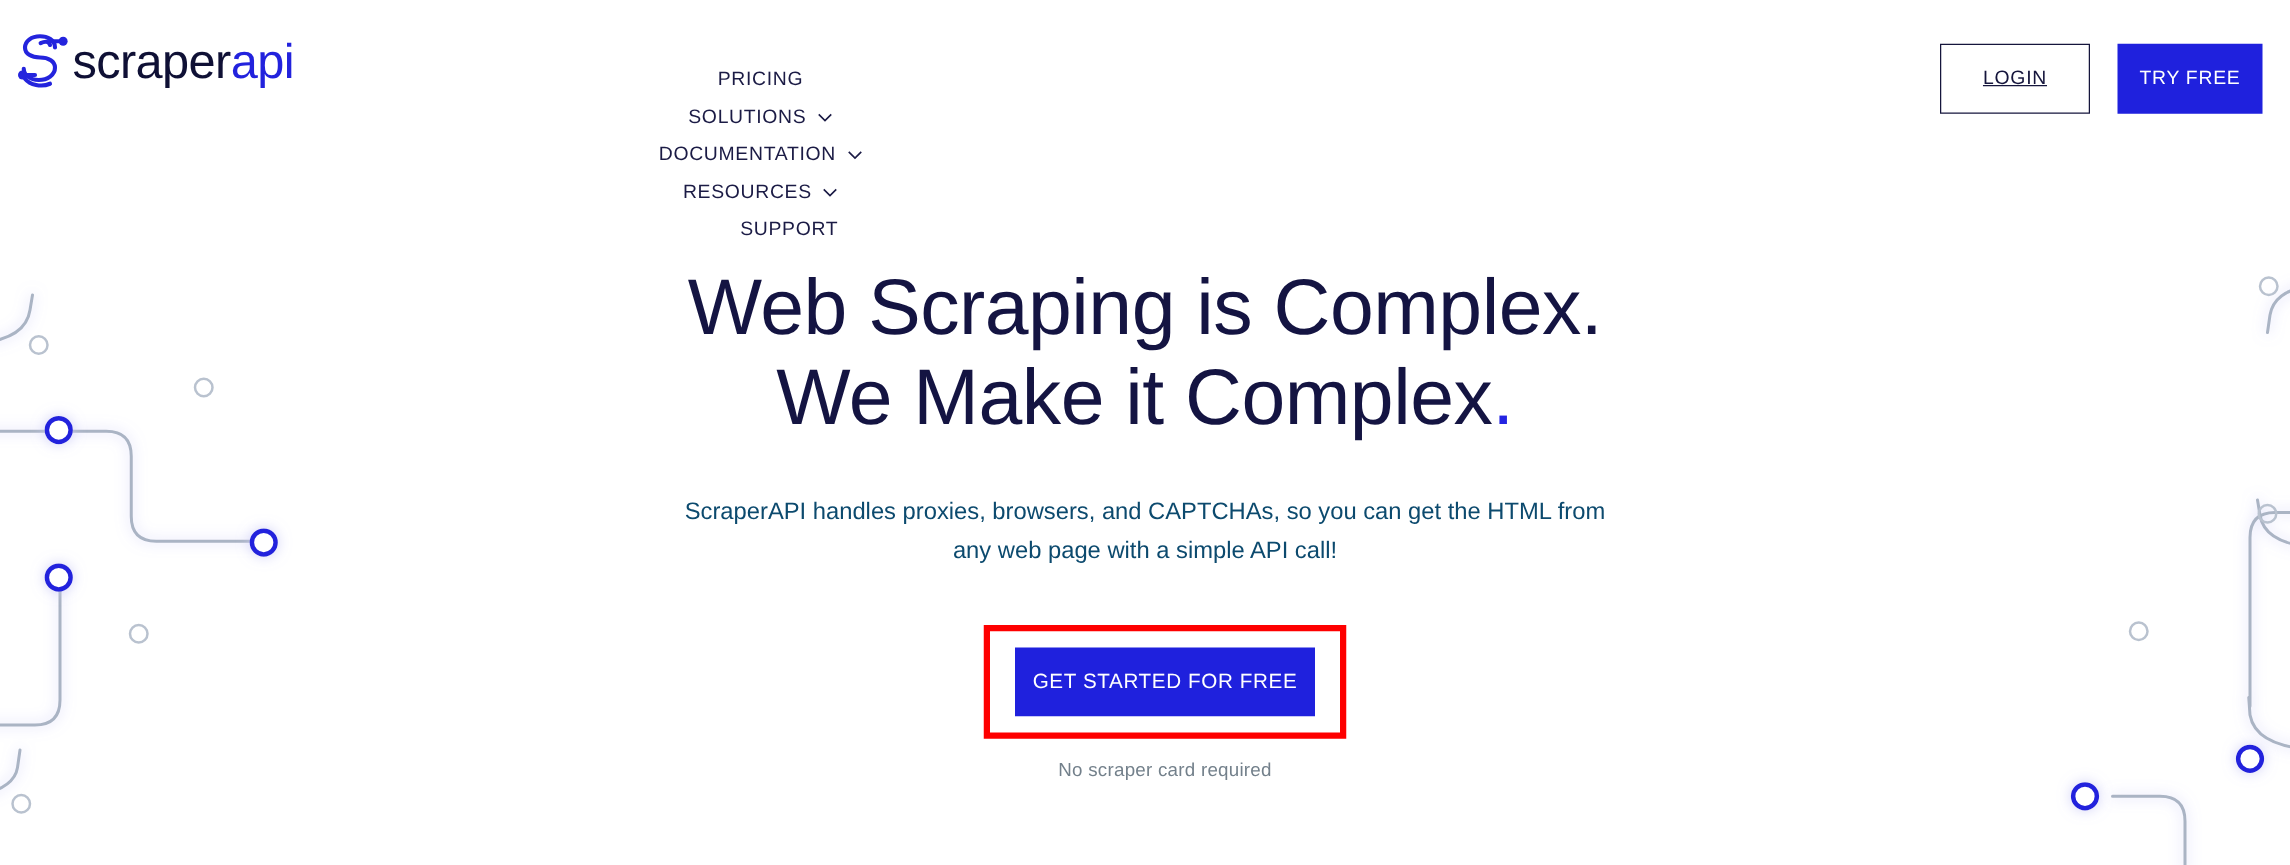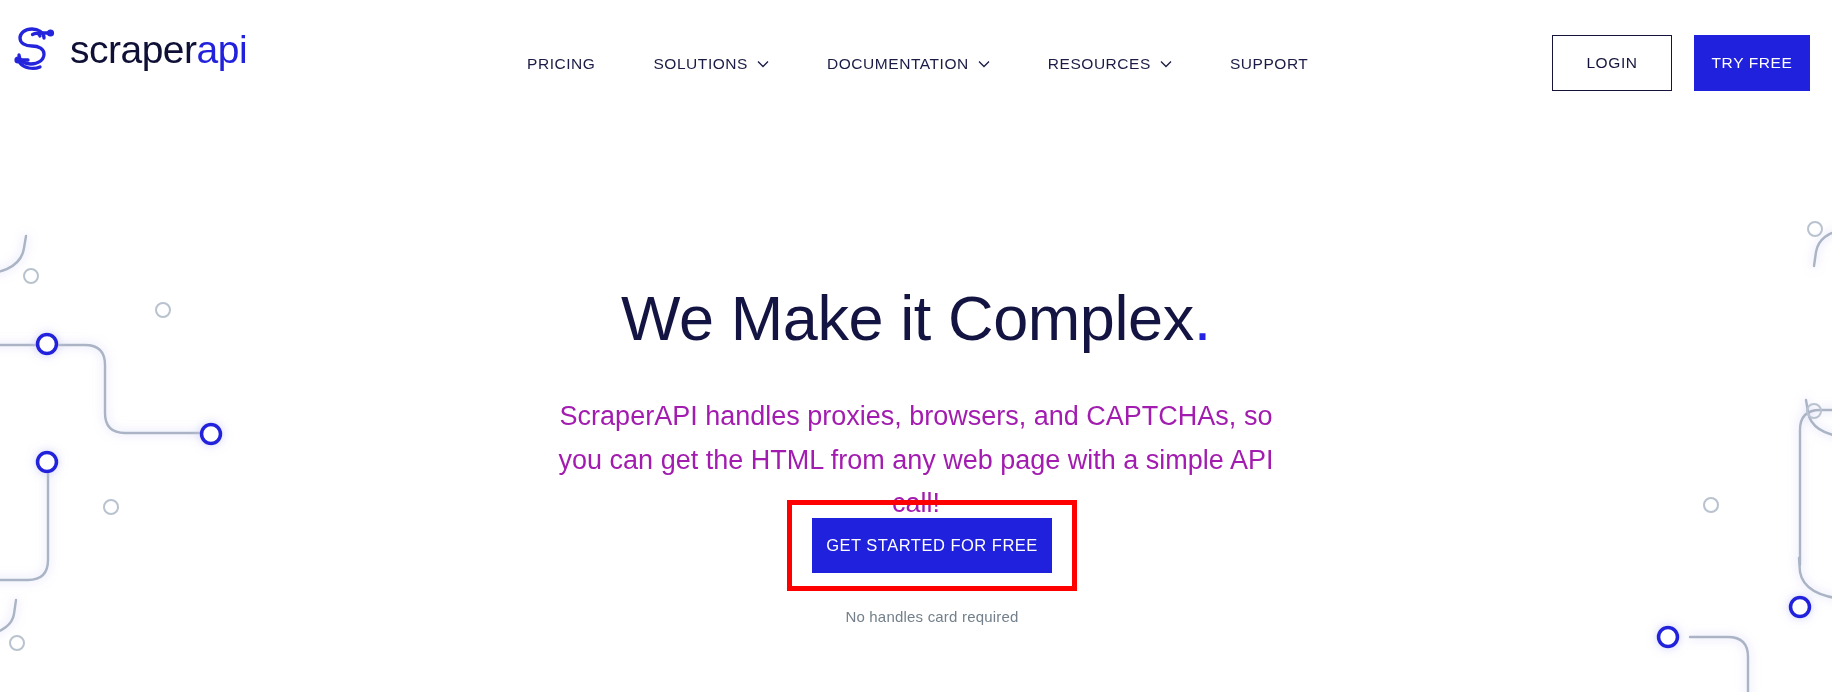--- a/index.html
+++ b/index.html
@@ -41,41 +41,41 @@
     align-items: center;
     z-index: 5;
   }
 
   .logo {
     position: absolute;
     left: 10px;
     top: 23px;
     display: flex;
     align-items: center;
-    gap: 12px;
     text-decoration: none;
   }
   .logo-mark { width: 48px; height: 52px; display: block; }
   .logo-text {
     font-size: 39px;
     letter-spacing: -0.5px;
     font-weight: 400;
     line-height: 1;
     white-space: nowrap;
   }
   .logo-text .w1 { color: #0f1035; }
   .logo-text .w2 { color: #2222dd; }
 
   .nav {
     position: absolute;
     left: 527px;
     top: 49px;
     display: flex;
     align-items: center;
     gap: 0px;
+    flex-direction: column;
   }
   .nav-item {
     display: flex;
     align-items: center;
     gap: 9px;
     color: #1b1b45;
     font-size: 15.5px;
     letter-spacing: 0.55px;
     text-transform: uppercase;
     text-decoration: none;
@@ -99,20 +99,21 @@
     width: 120px;
     height: 56px;
     border: 1px solid #15153c;
     background: #ffffff;
     color: #15153c;
     font-size: 15.5px;
     letter-spacing: 0.6px;
     font-family: "Liberation Sans", sans-serif;
     text-transform: uppercase;
     cursor: pointer;
+    text-decoration: underline;
   }
   .btn-tryfree {
     width: 116px;
     height: 56px;
     border: none;
     background: #1f21dd;
     color: #ffffff;
     font-size: 15.5px;
     letter-spacing: 0.6px;
     font-family: "Liberation Sans", sans-serif;
@@ -134,22 +135,22 @@
     font-size: 63px;
     line-height: 1.15;
     font-weight: 400;
     letter-spacing: -0.4px;
   }
   .hero h1 .dot { color: #2424e2; }
 
   .hero-sub {
     margin: 40px auto 0;
     width: 740px;
-    color: #a21caf;
-    font-size: 27px;
+    color: #0c4a6e;
+    font-size: 19px;
     line-height: 1.62;
     font-weight: 400;
   }
 
   
   .cta-wrap {
     position: absolute;
     top: 500px;
     left: 16px;
     width: 1832px;
@@ -291,25 +292,25 @@
     </nav>
 
     <div class="header-actions">
       <button class="btn-login">LOGIN</button>
       <button class="btn-tryfree">TRY FREE</button>
     </div>
 
   </div>
 
   <div class="hero">
-    <h1><br><span>We Make it Complex</span><span class="dot">.</span></h1>
+    <h1><span>Web Scraping is Complex.</span><br><span>We Make it Complex</span><span class="dot">.</span></h1>
 
     <p class="hero-sub">ScraperAPI handles proxies, browsers, and CAPTCHAs, so you can get the HTML from any web page with a simple API call!</p>
   </div>
 
   <div class="cta-wrap">
     <div class="cta-annotation">
       <button class="btn-cta">GET STARTED FOR FREE</button>
     </div>
-    <div class="cta-note">No handles card required</div>
+    <div class="cta-note">No scraper card required</div>
   </div>
 
 </div>
 
 </body></html>

